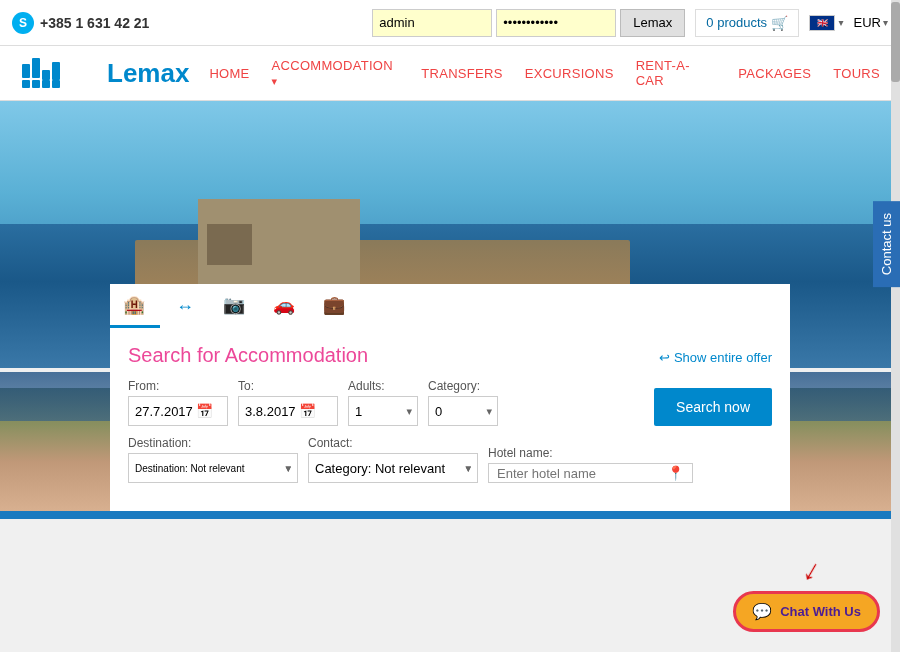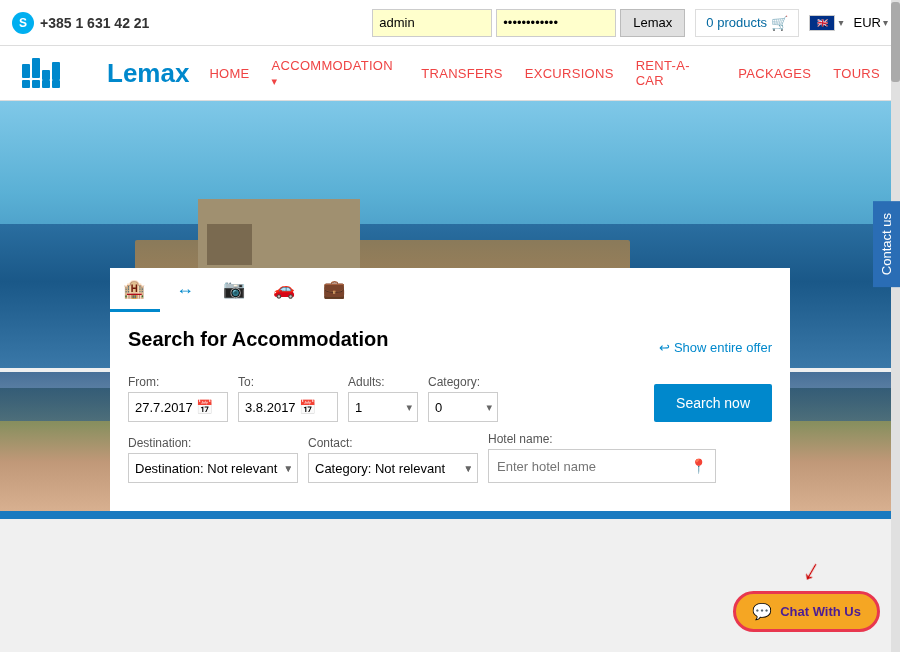--- a/index.html
+++ b/index.html
@@ -171,23 +171,22 @@
     .search-tab.active {
       border-bottom: 3px solid #0088cc;
       background: #fff;
     }
     .search-form-area {
       background: white;
       padding: 16px 18px 18px;
     }
     .search-title {
       font-size: 20px;
-      color: #000000;
-      margin-bottom: 12px;
-      font-weight: bold;
+      color: #ec4899;
+      font-weight: normal;
     }
     .show-entire-offer {
       float: right;
       color: #0088cc;
       font-size: 13px;
       text-decoration: none;
       margin-top: 4px;
     }
     .search-row {
       display: flex;
@@ -283,23 +282,23 @@
       pointer-events: none;
       font-size: 11px;
       color: #666;
     }
     .hotel-name-wrapper {
       position: relative;
       display: flex;
       align-items: center;
     }
     .hotel-name-input {
-      height: 34px;
+      height: 20px;
       border: 1px solid #ccc;
-      padding: 0 42px 0 8px;
+      padding: 0 19px 0 8px;
       font-size: 13px;
       color: #0f172a;
       min-width: 160px;
     }
     .hotel-name-icon {
       position: absolute;
       right: 8px;
       color: #888;
       font-size: 14px;
       pointer-events: none;
@@ -494,21 +493,21 @@
             </select>
           </div>
         </div>
         <button class="search-now-btn">Search now</button>
       </div>
 
       <div class="search-row">
         <div class="field-group">
           <label>Destination:</label>
           <div class="dest-input" style="min-width:170px;">
-            <select style="border:none;height:28px;padding:0 6px;font-size:13px;background:transparent;cursor:pointer;width:160px;">
+            <select style="border:none;height:28px;padding:0 6px;font-size:10px;background:transparent;cursor:pointer;width:160px;">
               <option>Destination: Not relevant</option>
             </select>
             <span style="position:absolute;right:6px;top:50%;transform:translateY(-50%);pointer-events:none;font-size:11px;color:#666;">▾</span>
           </div>
         </div>
         <div class="field-group">
           <label>Contact:</label>
           <div class="dest-input" style="min-width:170px;">
             <select style="border:none;height:28px;padding:0 6px;font-size:13px;background:transparent;cursor:pointer;width:160px;">
               <option>Category: Not relevant</option>

